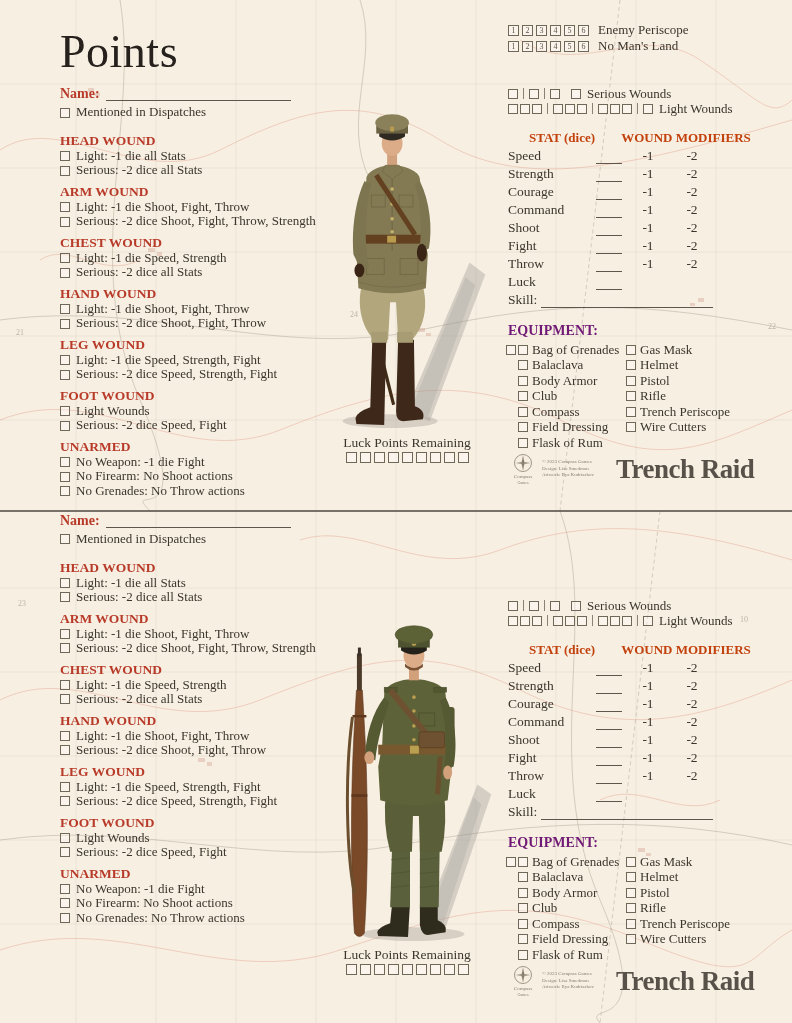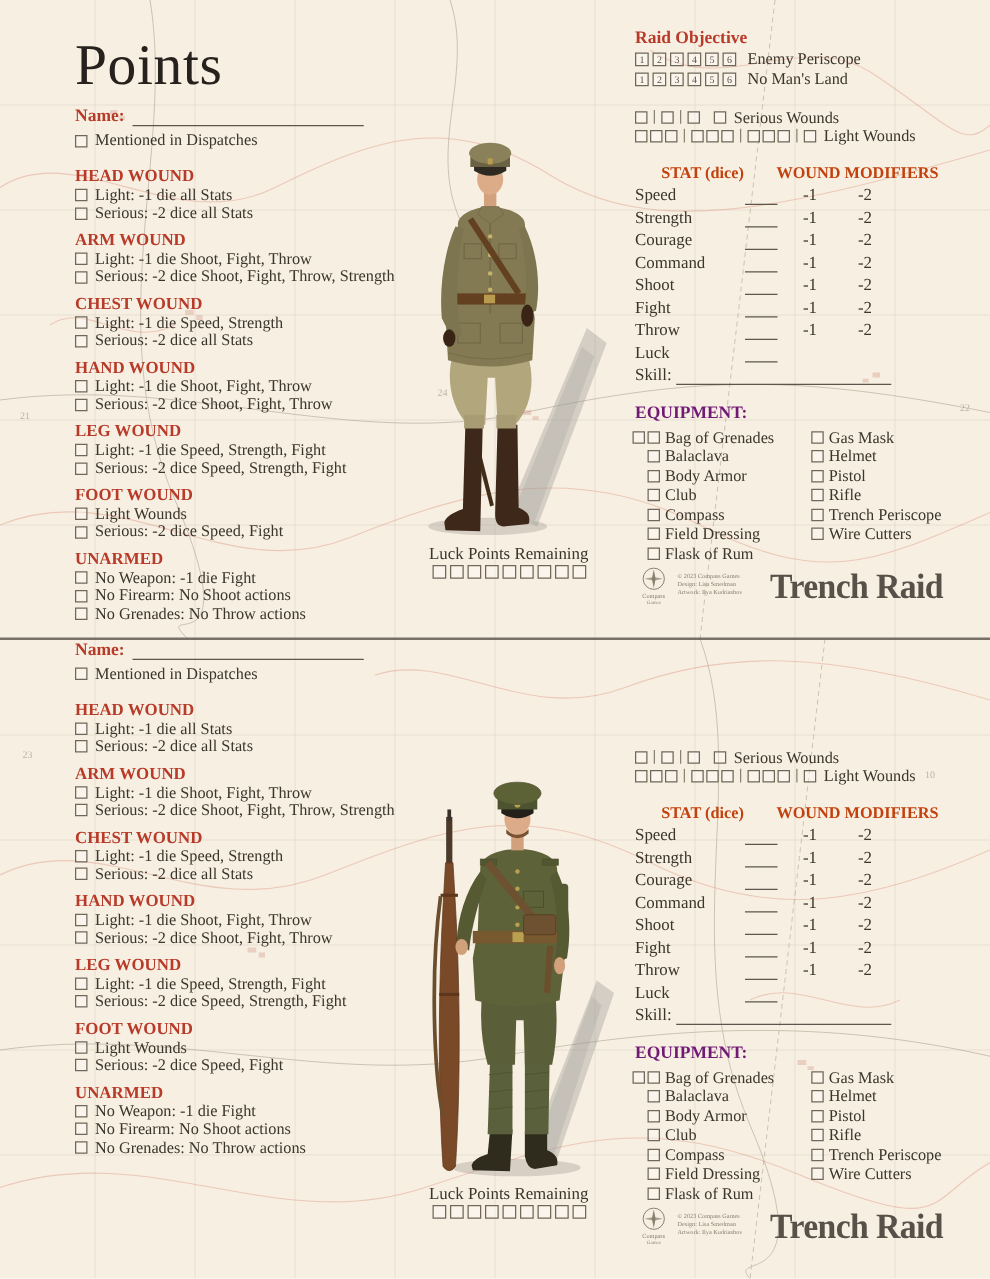--- a/index.html
+++ b/index.html
@@ -54,21 +54,21 @@
   .stat-hdr .h2{width:140px;text-align:center;}
   .stat-row{display:flex;align-items:flex-end;height:18px;font-size:13.5px;}
   .stat-lbl{width:88px;line-height:16px;}
   .stat-blank{width:26px;border-bottom:1px solid #5c564c;height:13px;margin-right:4px;}
   .stat-mod{width:44px;text-align:center;line-height:16px;}
   .skill-row .skill-lbl{line-height:16px;}
   .skill-blank{flex:1;max-width:172px;border-bottom:1px solid #5c564c;height:13px;margin-left:4px;}
 
   .equipment{top:322px;}
   .eq-title{color:#701a75;font-weight:bold;font-size:14px;line-height:17px;margin-bottom:3px;}
-  .eq-cols{display:flex;gap:23px;}
+  .eq-cols{display:flex;}
   .eq-col{width:108px;}
   .eq-col.eq-right{width:148px;}
   .eq-row{display:flex;align-items:center;height:15.5px;font-size:13px;white-space:nowrap;}
   .eq-boxes{display:flex;gap:2px;width:26px;justify-content:flex-end;margin-left:-6px;margin-right:4px;flex:none;}
   .eq-boxes .cb{margin:0;}
 
   .footer{top:452px;display:flex;align-items:center;}
   .credits{width:66px;margin-left:4px;color:#8a8070;font-size:5px;line-height:1.3;}
   .brand{font-size:27px;font-weight:bold;color:#57514a;letter-spacing:-.5px;margin-left:8px;
          font-family:"Liberation Serif","DejaVu Serif",serif;transform:scaleY(1.05);white-space:nowrap;}
@@ -270,21 +270,20 @@
           <span class="cb"></span>
           <span class="cb"></span>
           <span class="cb"></span>
           <span class="cb"></span>
           <span class="cb"></span>
         </div>
     </div>
 
     <div class="col-right">
       <div class="blk objective">
-        <div class="obj-title">Raid Objective</div>
         <div>
             <div class="obj-row">
               <span class="obj-boxes">
                 <span class="cb num">1</span>
                 <span class="cb num">2</span>
                 <span class="cb num">3</span>
                 <span class="cb num">4</span>
                 <span class="cb num">5</span>
                 <span class="cb num">6</span>
               </span>

